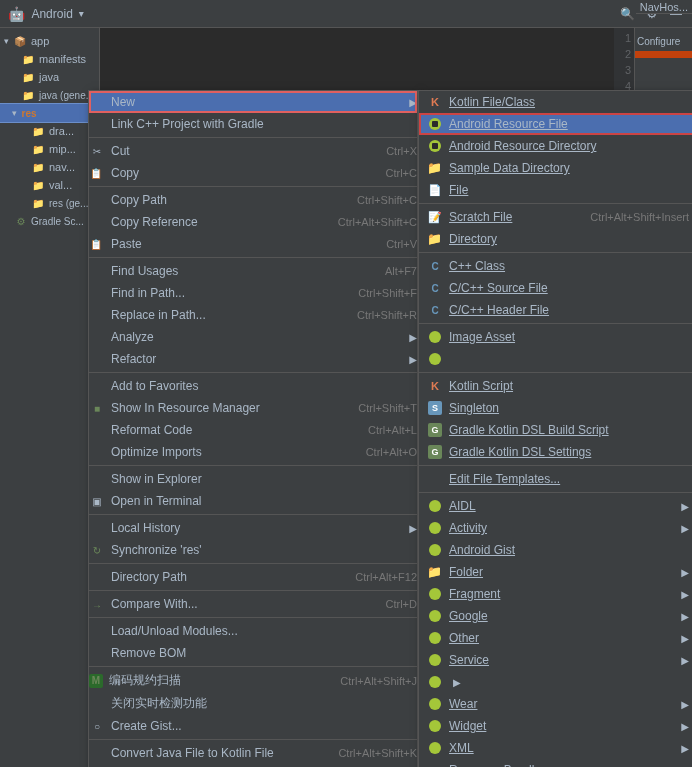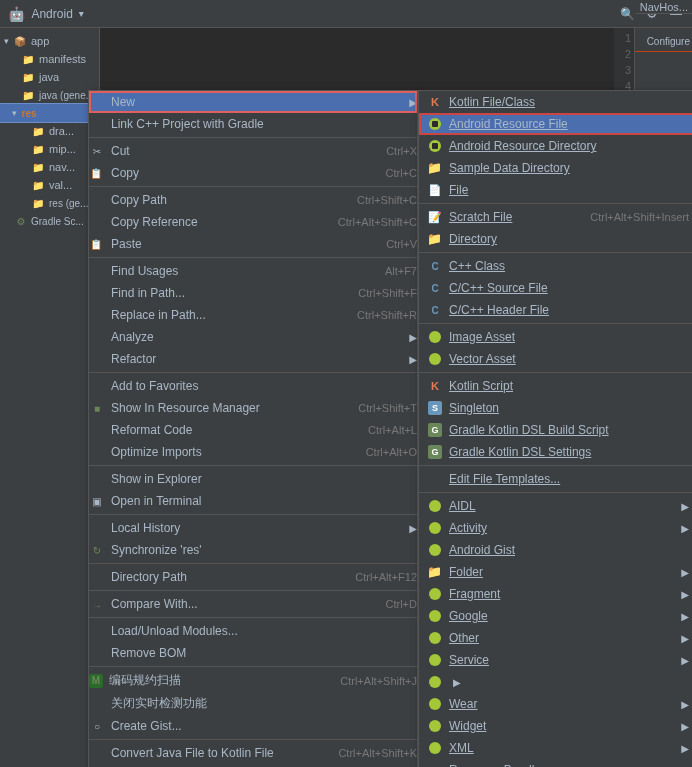--- a/index.html
+++ b/index.html
@@ -274,21 +274,21 @@
   <div class="line-numbers">
     <span class="line-num">1</span>
     <span class="line-num">2</span>
     <span class="line-num">3</span>
     <span class="line-num">4</span>
     <span class="line-num">5</span>
     <span class="line-num">6</span>
   </div>
 
   <div class="top-right">
-    <div style="font-size:10px; color:#a9b7c6; text-align:right; padding:4px 2px; border-bottom:1px solid #c2410c; width:100%;">Configure</div>
+    <div style="font-size:10px; color:#a9b7c6; text-align:left; padding:4px 2px; border-bottom:7px solid #c2410c; width:100%;">Configure</div>
   </div>
 </div>
 
 <div class="context-menu">
 
   <div class="menu-item new-highlighted">
     <span class="menu-icon"></span>
     <span class="menu-label">New</span>
     <span class="menu-arrow">▶</span>
   </div>
@@ -497,21 +497,20 @@
         </svg>
     </span>
     <span class="sub-label">Image Asset</span>
   </div>
   <div class="submenu-item">
     <span class="sub-icon">
       <svg width="14" height="14" viewBox="0 0 14 14">
           <circle cx="7" cy="7" r="6" fill="#a4c639"></circle>
         </svg>
     </span>
-    <span class="sub-label">Vector Asset</span>
   </div>
   <div class="sub-separator"></div>
   <div class="submenu-item">
     <span class="sub-icon kotlin-icon">K</span>
     <span class="sub-label">Kotlin Script</span>
   </div>
   <div class="submenu-item">
     <span class="sub-icon">
       <span class="singleton-S">S</span>
     </span>

